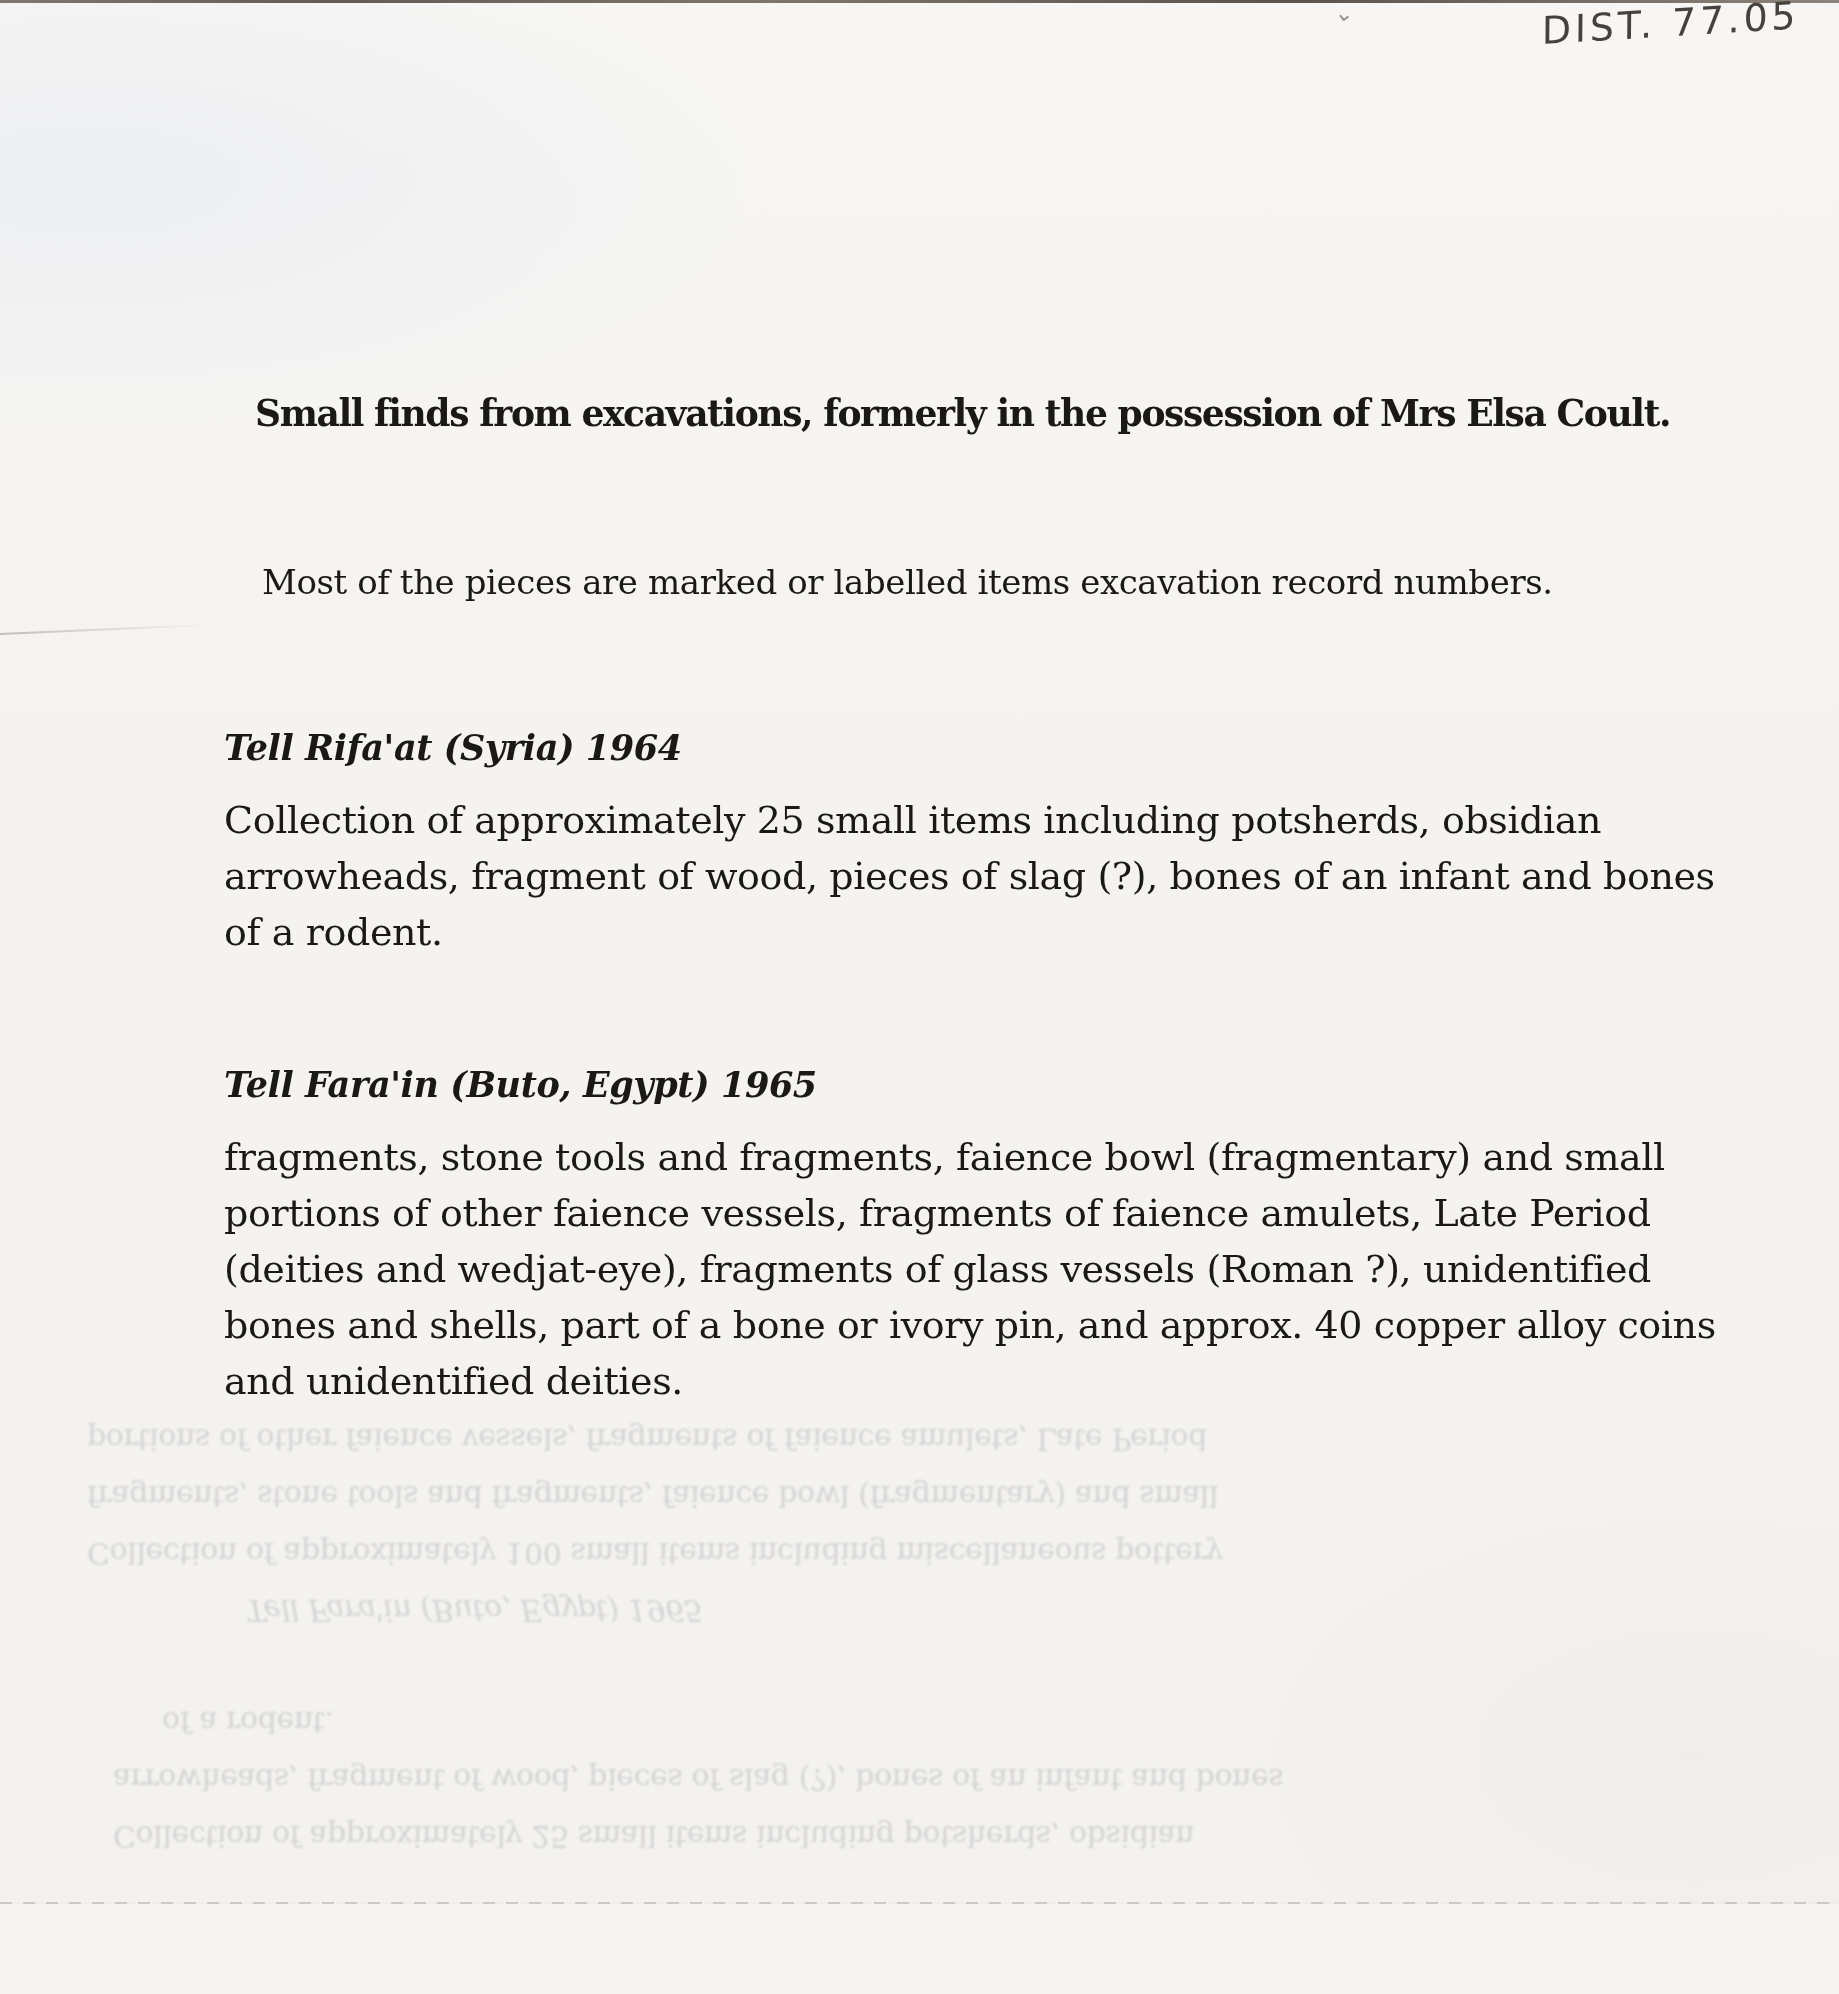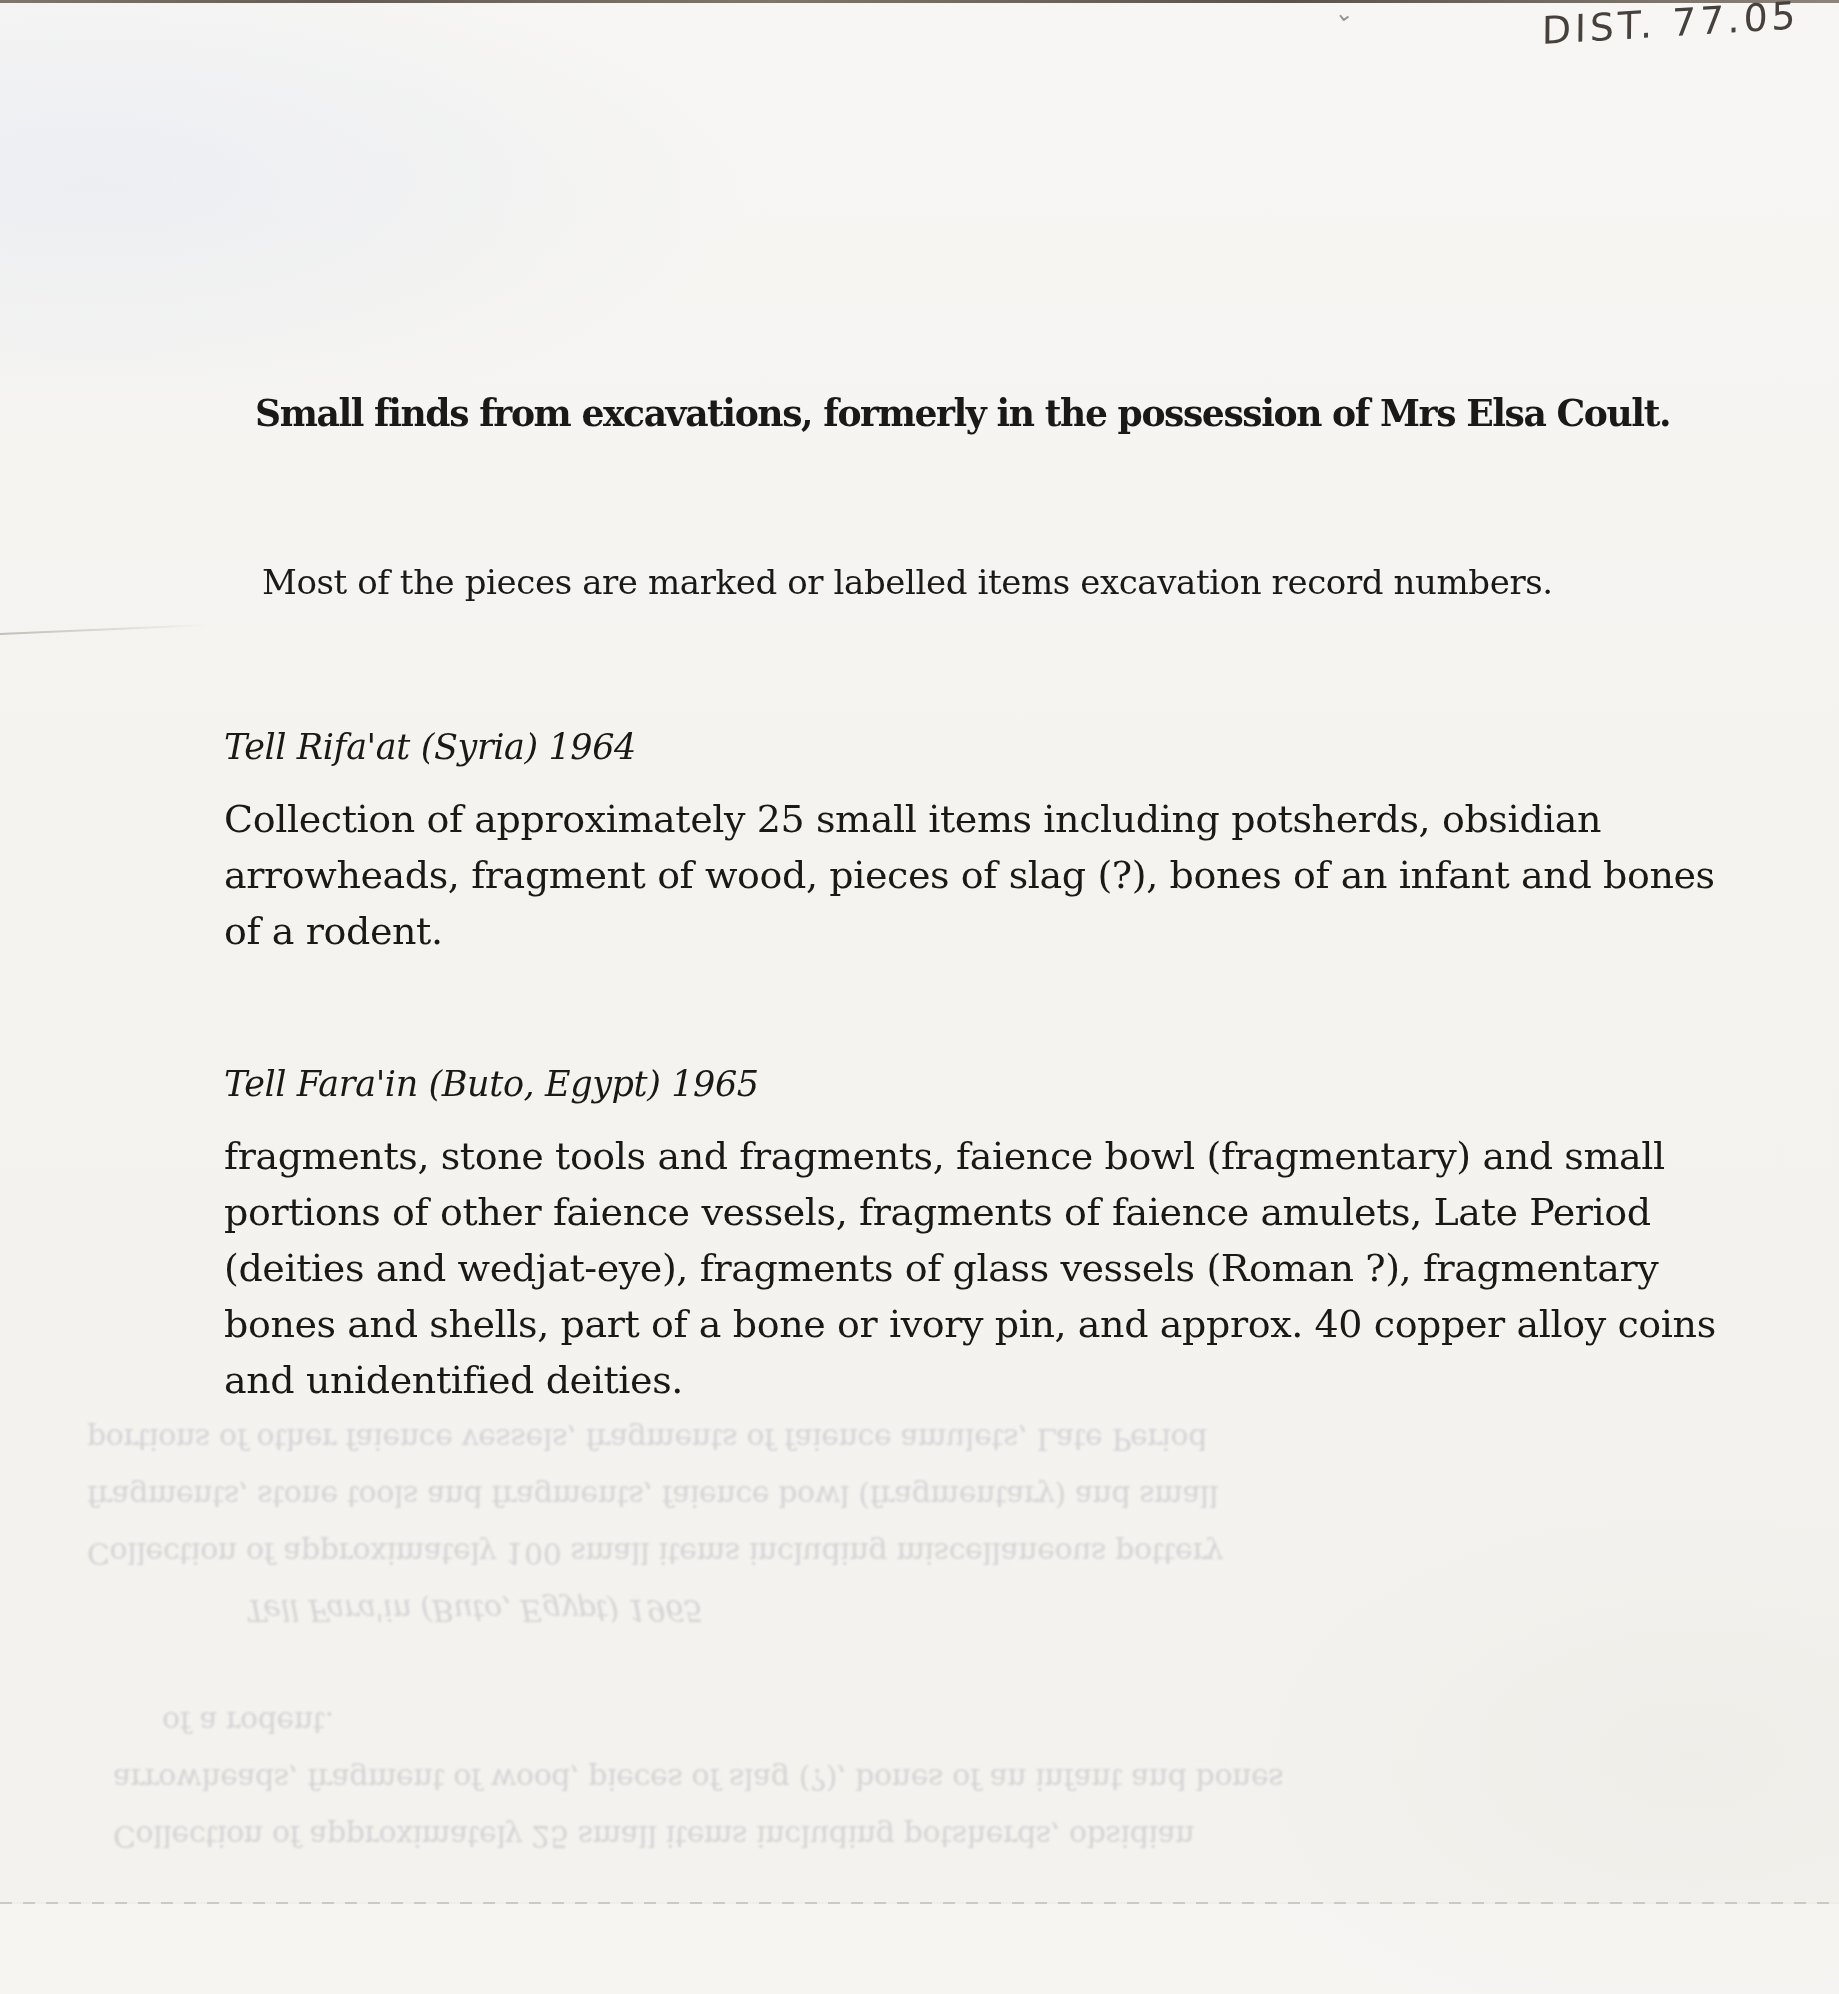--- a/index.html
+++ b/index.html
@@ -43,21 +43,21 @@
   }
   .intro {
     position: absolute; top: 562px; left: 262px; white-space: nowrap;
     font-size: 34px; letter-spacing: -0.4px;
   }
   .section { position: absolute; left: 224px; right: 151px; }
   .section-1 { top: 727px; }
   .section-2 { top: 1064px; }
   .section-heading {
     font-style: italic; font-size: 35px; letter-spacing: -0.4px;
-    margin: 0 0 24px 0; white-space: nowrap;
+    margin: 0 0 24px 0; white-space: nowrap; font-weight: bold;
   }
   .section-line {
     font-size: 38px; line-height: 56px; letter-spacing: -0.4px; white-space: nowrap;
   }
   .bleed {
     position: absolute;
     transform: scaleY(-1); transform-origin: center;
     color: #8f8a99; opacity: 0.30;
     filter: blur(1.1px);
     font-size: 30px; line-height: 57px; letter-spacing: -0.4px;
@@ -97,21 +97,21 @@
     <div class="section-heading">Tell Rifa'at (Syria) 1964</div>
     <div class="section-line">Collection of approximately 25 small items including potsherds, obsidian</div>
     <div class="section-line">arrowheads, fragment of wood, pieces of slag (?), bones of an infant and bones</div>
     <div class="section-line">of a rodent.</div>
   </div>
 
   <div class="section section-2">
     <div class="section-heading">Tell Fara'in (Buto, Egypt) 1965</div>
     <div class="section-line">fragments, stone tools and fragments, faience bowl (fragmentary) and small</div>
     <div class="section-line">portions of other faience vessels, fragments of faience amulets, Late Period</div>
-    <div class="section-line">(deities and wedjat-eye), fragments of glass vessels (Roman ?), fragmentary</div>
+    <div class="section-line">(deities and wedjat-eye), fragments of glass vessels (Roman ?), unidentified</div>
     <div class="section-line">bones and shells, part of a bone or ivory pin, and approx. 40 copper alloy coins</div>
     <div class="section-line">and unidentified deities.</div>
   </div>
 
   <div class="bleed bleed-a">
     <div class="bleed-heading">Tell Fara'in (Buto, Egypt) 1965</div>
     <div>Collection of approximately 100 small items including miscellaneous pottery</div>
     <div>fragments, stone tools and fragments, faience bowl (fragmentary) and small</div>
     <div>portions of other faience vessels, fragments of faience amulets, Late Period</div>
   </div>

